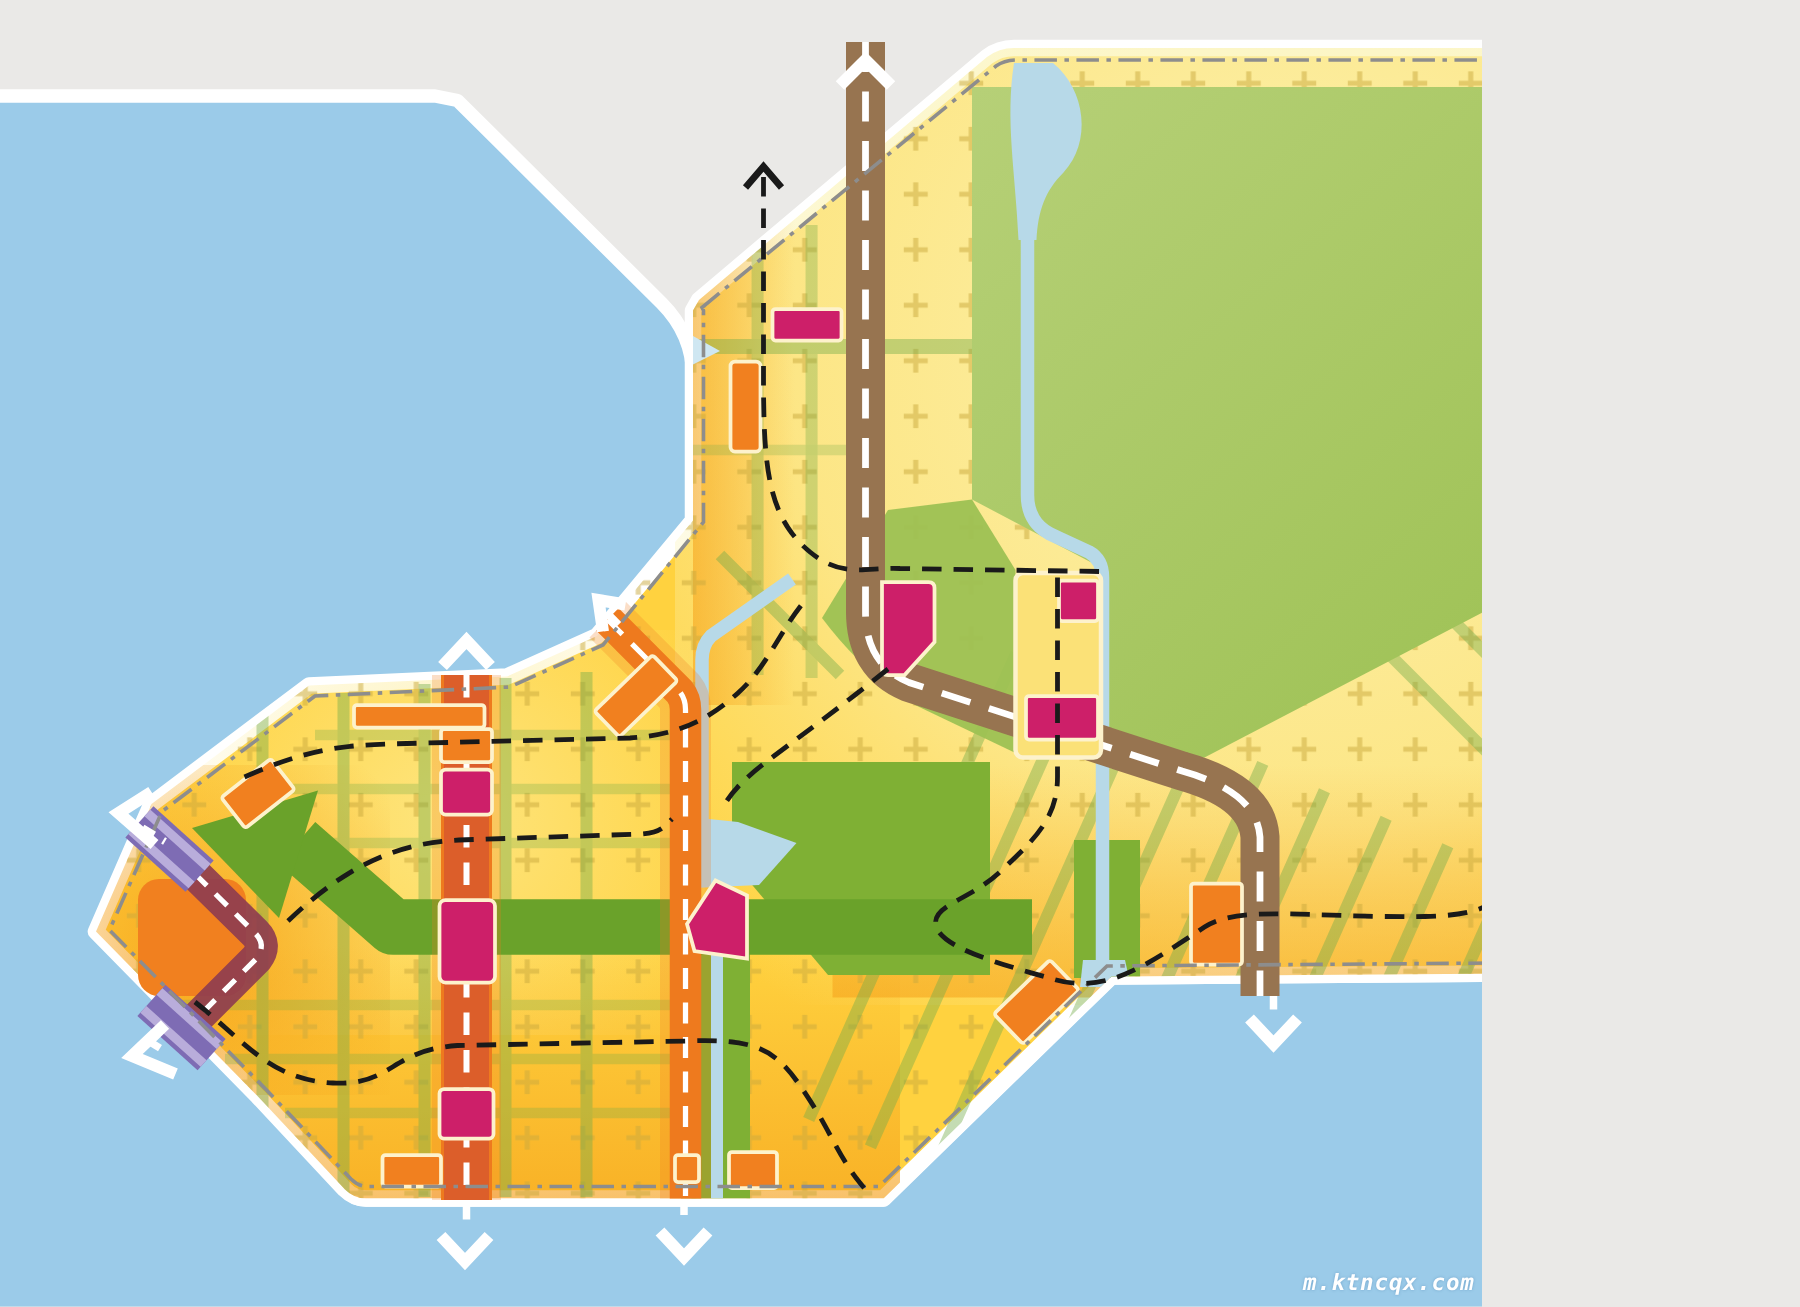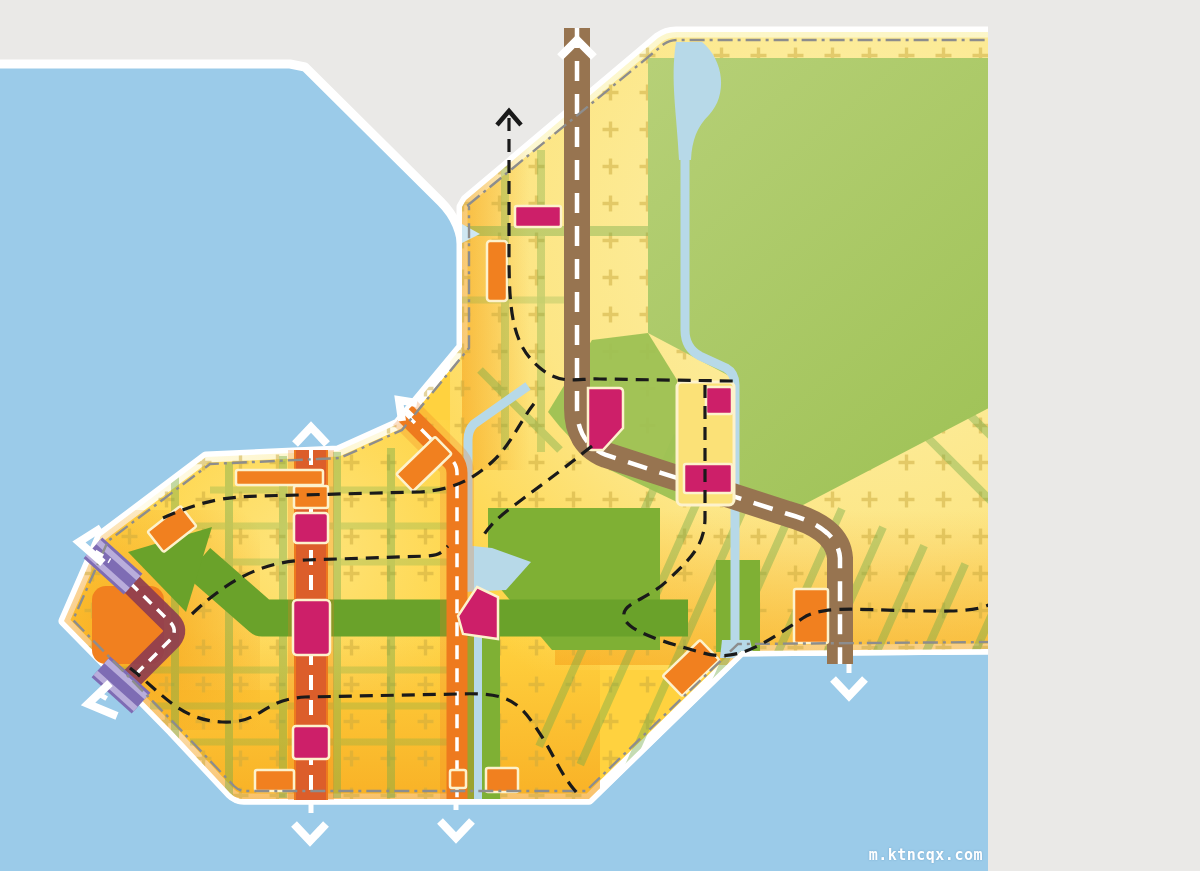--- a/index.html
+++ b/index.html
@@ -1,16 +1,16 @@
 <!DOCTYPE html>
 <html><head>
 <meta charset="utf-8">
 <style>
   html,body{margin:0;padding:0;background:#eae9e7;}
-  .stage{position:relative;width:988px;height:871px;overflow:hidden;font-family:"DejaVu Sans",sans-serif;}
+  .stage{position:relative;width:988px;height:871px;overflow:hidden;font-family:"DejaVu Sans",sans-serif;font-style:italic;}
   .stage svg{position:absolute;left:0;top:0;}
   .watermark{
     position:absolute;right:5px;bottom:7px;
     font-family:"DejaVu Sans Mono",monospace;
     font-size:15px;font-weight:bold;color:#ffffff;
     text-shadow:0 0 2px rgba(110,160,200,.9);
     letter-spacing:.5px;
   }
 </style>
 </head>

